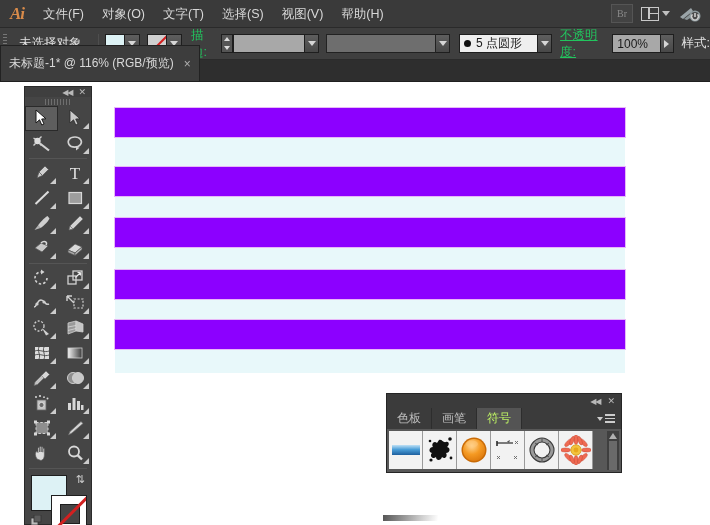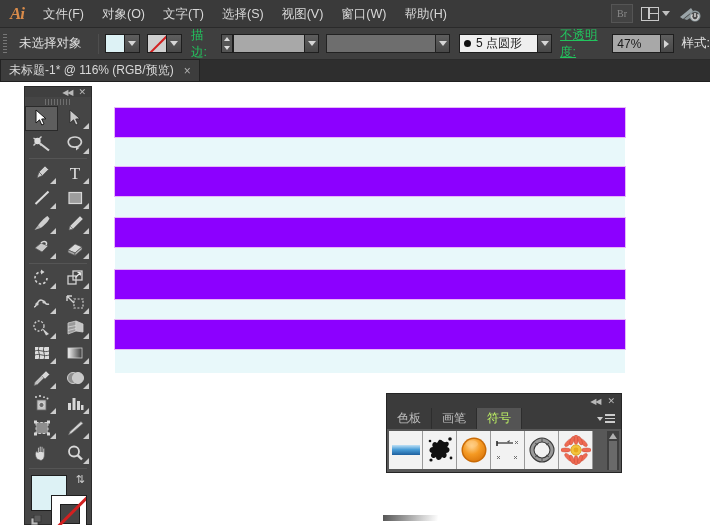--- a/index.html
+++ b/index.html
@@ -90,21 +90,21 @@
   }
   .arrowbtn i { width:0;height:0;border-top:4px solid transparent;border-bottom:4px solid transparent;border-left:5px solid #d6d6d6; }
 
   
   .tabbar {
     position:absolute; left:0; top:60px; width:710px; height:22px;
     background:#2e2e2e; border-bottom:1px solid #1f1f1f;
     display:flex; align-items:flex-end;
   }
   .doctab {
-    height:22px; background:#3d3d3d; border:1px solid #222; border-bottom:none;
+    height:36px; background:#3d3d3d; border:1px solid #222; border-bottom:none;
     display:flex; align-items:center; padding:0 8px; gap:10px;
     font-size:12px; color:#d8d8d8;
   }
   .tabclose { color:#b0b0b0; font-size:12px; line-height:1; }
 
   
   .canvas {
     position:absolute; left:0; top:82px; width:710px; height:443px;
     background:#ffffff; overflow:hidden;
   }
@@ -187,21 +187,20 @@
 
 <div id="app">
 
   <div class="menubar">
     <div class="ai-logo">Ai</div>
     <div class="menu-item">文件(F)</div>
     <div class="menu-item">对象(O)</div>
     <div class="menu-item">文字(T)</div>
     <div class="menu-item">选择(S)</div>
     <div class="menu-item">视图(V)</div>
-    <div class="menu-item">窗口(W)</div>
     <div class="menu-item">帮助(H)</div>
 
     <div class="menubar-right">
       <div class="br-btn">Br</div>
       <div class="ws-btn">
         <span class="ws-ico"></span>
         <span class="caret"></span>
       </div>
       <div class="cc-ico">
         <svg width="24" height="20" viewBox="0 0 24 20">
@@ -264,21 +263,21 @@
       <span class="dot"></span>
       <span>5 点圆形</span>
     </div>
     <span class="ddbtn">
         <i></i>
       </span>
 
     <div style="width:9px"></div>
     <div class="orange ul">不透明度:</div>
     <div style="width:4px"></div>
-    <div class="field" style="width:52px">47%</div>
+    <div class="field" style="width:52px">100%</div>
     <span class="arrowbtn">
         <i></i>
       </span>
 
     <div style="width:8px"></div>
     <div class="ctl-label" style="padding:0">样式:</div>
   </div>
 
   <div class="tabbar">
     <div class="doctab">

